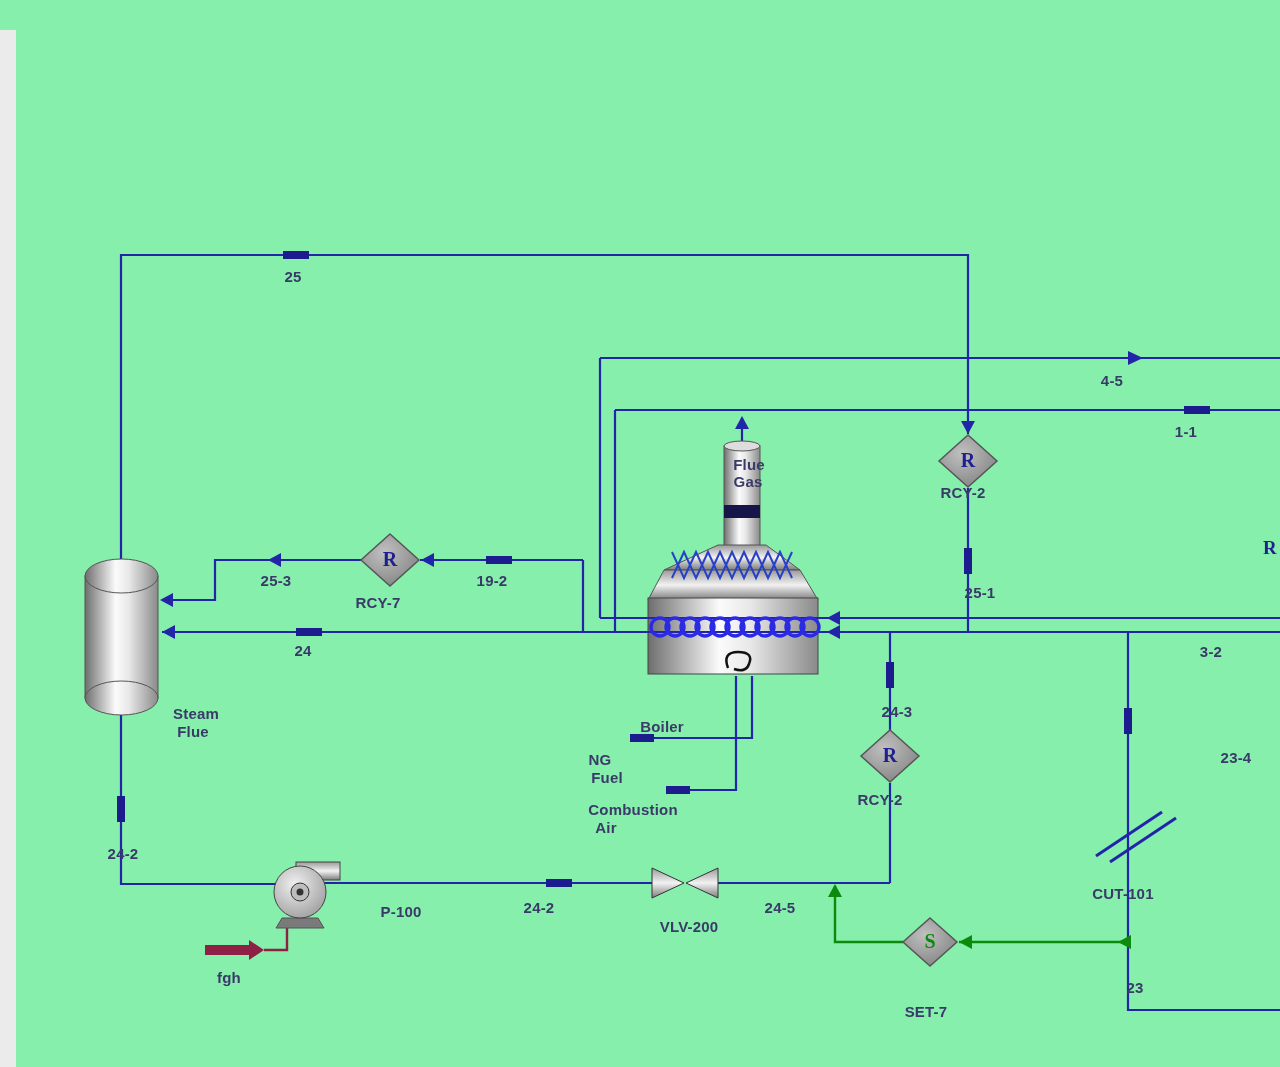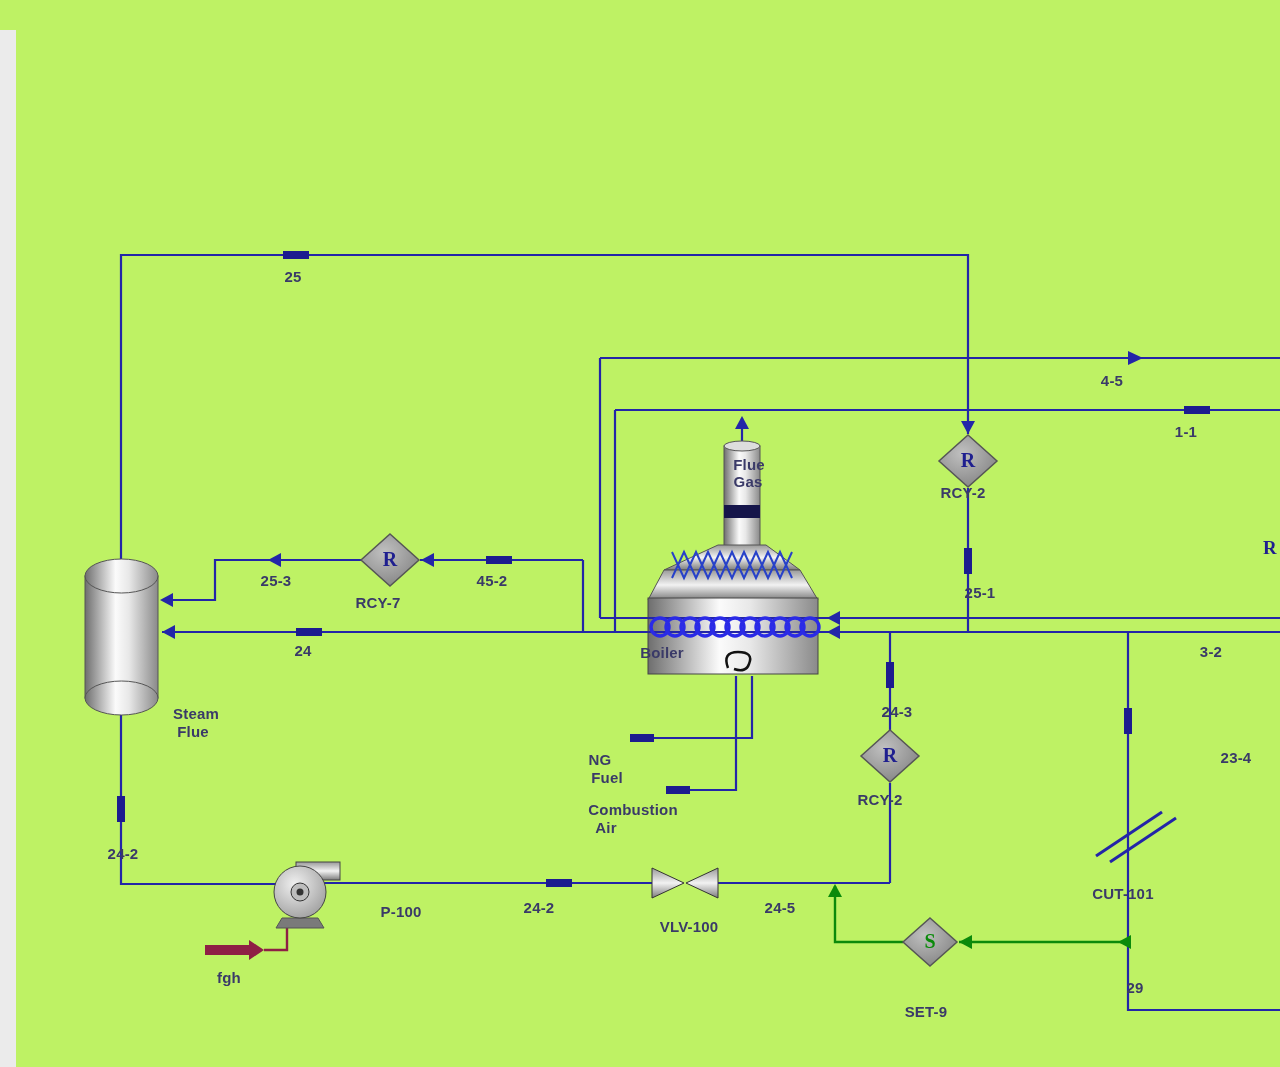--- a/index.html
+++ b/index.html
@@ -1,16 +1,16 @@
 <!DOCTYPE html>
 <html><head>
 <meta charset="utf-8">
 <style>
   html,body{margin:0;padding:0;background:#fff;}
-  .stage{position:relative;width:1280px;height:1067px;background:#bef264;overflow:hidden;
+  .stage{position:relative;width:1280px;height:1067px;background:#86efac;overflow:hidden;
          font-family:"Liberation Sans",sans-serif;}
   .strip{position:absolute;left:0;top:30px;width:16px;height:1037px;background:#ebebeb;}
   svg{position:absolute;left:0;top:0;}
   .lbl{position:absolute;transform:translate(-50%,-50%);font-size:15px;font-weight:600;
        color:#3a3a68;letter-spacing:.2px;white-space:nowrap;}
   .dletter{position:absolute;transform:translate(-50%,-50%);font-size:20px;font-weight:700;
        font-family:"Liberation Serif",serif;color:#1f1f8f;}
   .dletter.green{color:#0b8a0b;}
 </style>
 </head>
@@ -168,45 +168,45 @@
       <polygon points="840,625 827,632 840,639"></polygon>
       <polygon points="961,421 968,434 975,421"></polygon>
     </g>
   </svg>
 
   <div class="lbl" style="left:293px;top:276px">25</div>
   <div class="lbl" style="left:1112px;top:380px">4-5</div>
   <div class="lbl" style="left:1186px;top:431px">1-1</div>
   <div class="lbl" style="left:276px;top:580px">25-3</div>
   <div class="lbl" style="left:378px;top:602px">RCY-7</div>
-  <div class="lbl" style="left:492px;top:580px">45-2</div>
+  <div class="lbl" style="left:492px;top:580px">19-2</div>
   <div class="lbl" style="left:303px;top:650px">24</div>
   <div class="lbl" style="left:963px;top:492px">RCY-2</div>
   <div class="lbl" style="left:980px;top:592px">25-1</div>
   <div class="lbl" style="left:749px;top:464px">Flue</div>
   <div class="lbl" style="left:748px;top:481px">Gas</div>
-  <div class="lbl" style="left:662px;top:652px">Boiler</div>
+  <div class="lbl" style="left:662px;top:726px">Boiler</div>
   <div class="lbl" style="left:196px;top:713px">Steam</div>
   <div class="lbl" style="left:193px;top:731px">Flue</div>
   <div class="lbl" style="left:600px;top:759px">NG</div>
   <div class="lbl" style="left:607px;top:777px">Fuel</div>
   <div class="lbl" style="left:633px;top:809px">Combustion</div>
   <div class="lbl" style="left:606px;top:827px">Air</div>
   <div class="lbl" style="left:123px;top:853px">24-2</div>
   <div class="lbl" style="left:897px;top:711px">24-3</div>
   <div class="lbl" style="left:880px;top:799px">RCY-2</div>
   <div class="lbl" style="left:401px;top:911px">P-100</div>
   <div class="lbl" style="left:539px;top:907px">24-2</div>
-  <div class="lbl" style="left:689px;top:926px">VLV-100</div>
+  <div class="lbl" style="left:689px;top:926px">VLV-200</div>
   <div class="lbl" style="left:780px;top:907px">24-5</div>
-  <div class="lbl" style="left:926px;top:1011px">SET-9</div>
+  <div class="lbl" style="left:926px;top:1011px">SET-7</div>
   <div class="lbl" style="left:1123px;top:893px">CUT-101</div>
   <div class="lbl" style="left:1236px;top:757px">23-4</div>
   <div class="lbl" style="left:1211px;top:651px">3-2</div>
-  <div class="lbl" style="left:1135px;top:987px">29</div>
+  <div class="lbl" style="left:1135px;top:987px">23</div>
   <div class="lbl" style="left:229px;top:977px">fgh</div>
   <div class="lbl" style="left:1270px;top:548px;font-family:'Liberation Serif',serif;font-size:19px;font-weight:700;color:#1f1f8f">R</div>
 
   <div class="dletter" style="left:390px;top:559px">R</div>
   <div class="dletter" style="left:968px;top:460px">R</div>
   <div class="dletter" style="left:890px;top:755px">R</div>
   <div class="dletter green" style="left:930px;top:941px">S</div>
 </div>
 
 </body></html>

